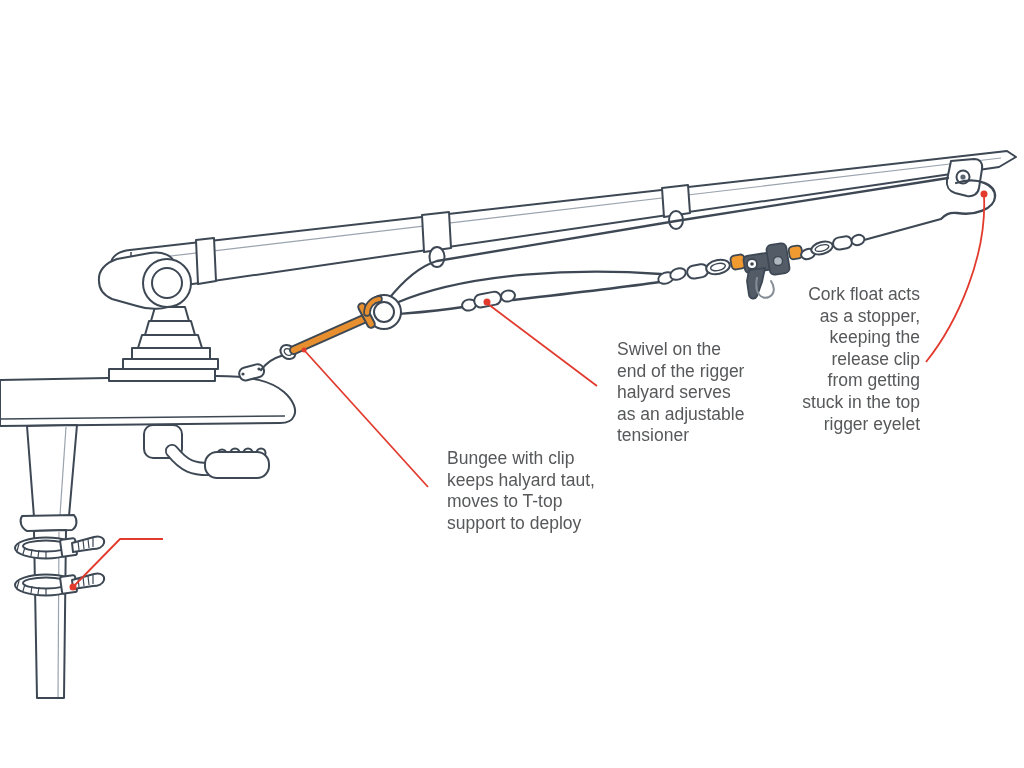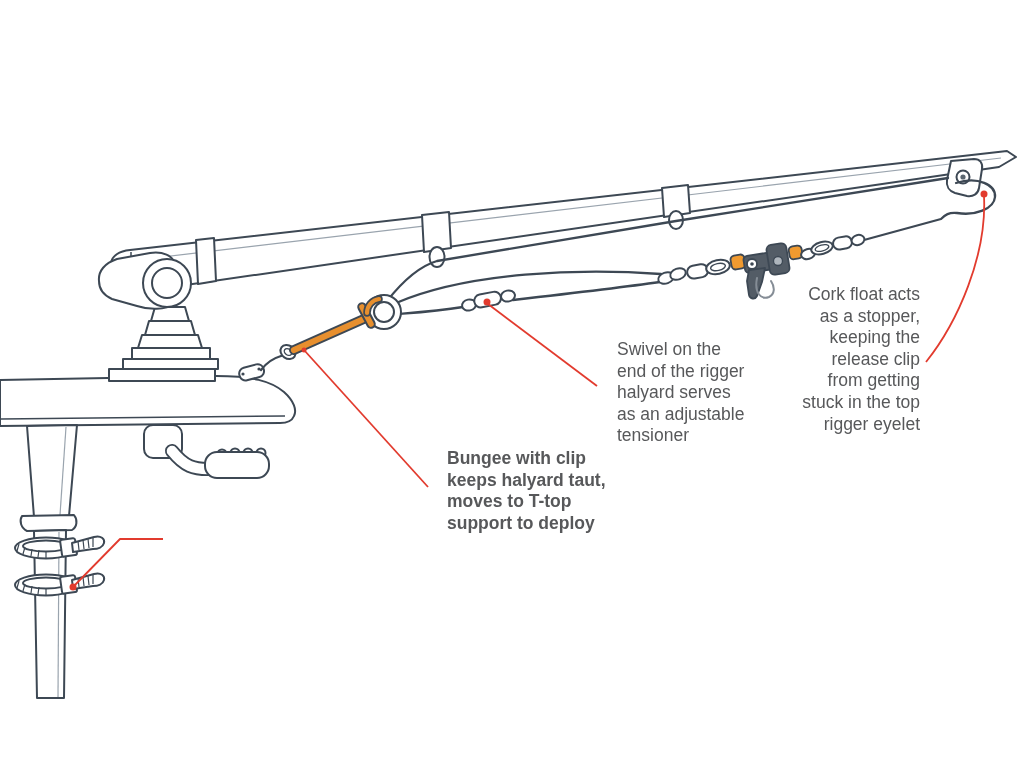--- a/index.html
+++ b/index.html
@@ -7,21 +7,21 @@
     position:relative;width:1024px;height:768px;overflow:hidden;
     background:var(--background,#ffffff);
     font-family:"Liberation Sans", sans-serif;
   }
   .canvas svg{position:absolute;left:0;top:0;}
   .annotation{
     position:absolute;color:var(--text,#57585a);
     font-size:17.5px;line-height:21.6px;white-space:pre-line;
   }
   .a1{left:171px;top:499px;}
-  .a2{left:447px;top:448px;font-weight:bold;}
+  .a2{left:447px;top:448px;}
   .a3{left:617px;top:339px;}
   .a4{right:104px;top:284px;text-align:right;}
   
   .shape{fill:#fff;stroke:var(--line,#3d4854);stroke-width:2;stroke-linejoin:round;}
   .ln{fill:none;stroke:var(--line,#3d4854);stroke-width:2.3;stroke-linecap:round;stroke-linejoin:round;}
   .seam{fill:none;stroke:var(--line,#3d4854);stroke-width:1.5;}
   .hl{fill:none;stroke:#9aa4ae;stroke-width:1.2;}
   .tick{fill:none;stroke:var(--line,#3d4854);stroke-width:1.2;}
   .dark{fill:var(--clip-gray,#535c66);stroke:var(--line,#3d4854);stroke-width:1.8;stroke-linejoin:round;}
   .bead{fill:var(--bead-orange,#f09a30);stroke:var(--line,#3d4854);stroke-width:1.8;}

